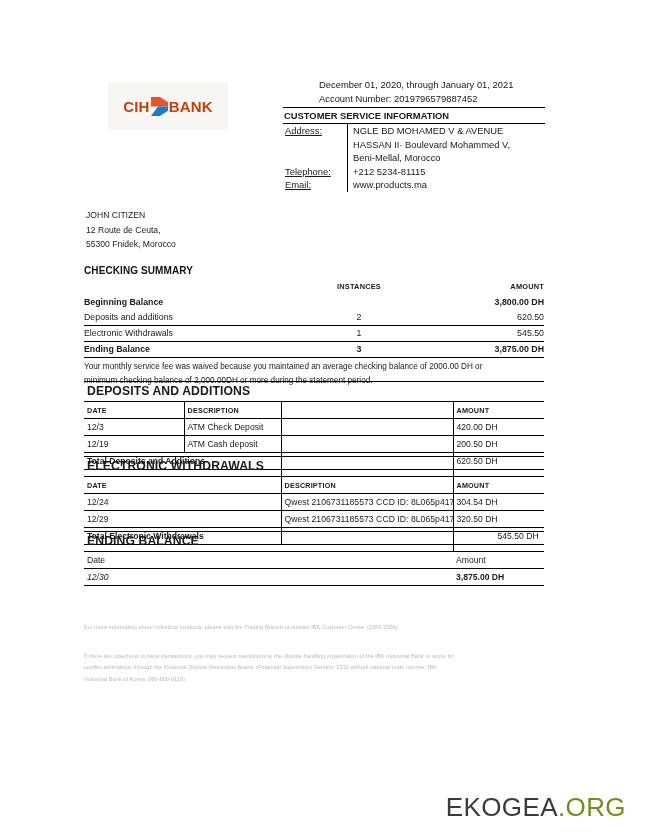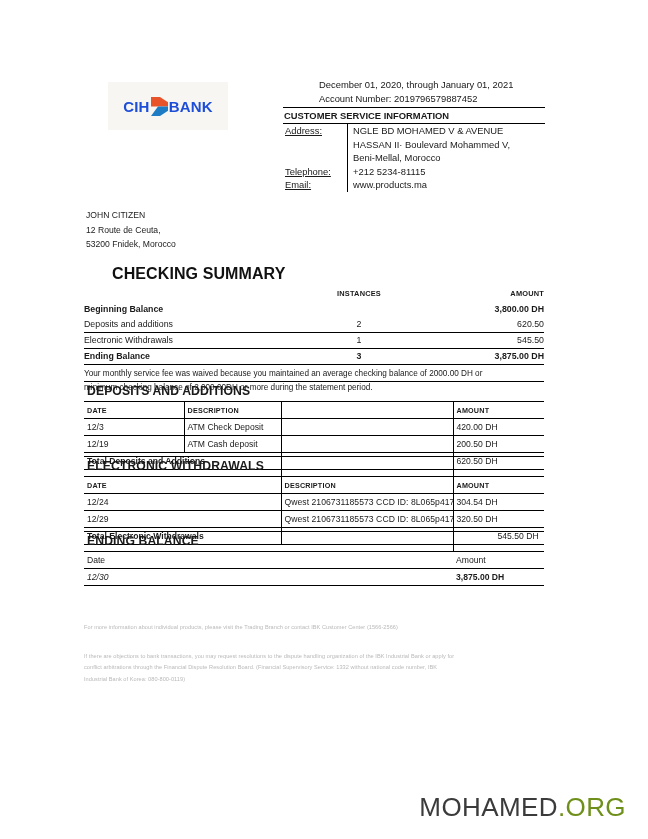--- a/index.html
+++ b/index.html
@@ -43,21 +43,21 @@
   .logo-inner {
     display: flex;
     align-items: center;
     line-height: 1;
   }
   .logo-text {
     font-family: "Liberation Sans", sans-serif;
     font-weight: bold;
     font-size: 15px;
     letter-spacing: 0.2px;
-    color: #1d4ed8;
+    color: #c2410c;
   }
   .logo-mark {
     display: inline-block;
     width: 17px;
     height: 19px;
     margin: 0 1px;
     position: relative;
   }
   .logo-mark svg { display: block; }
 
@@ -110,25 +110,24 @@
     color: #222;
   }
 
   
   .section {
     position: absolute;
     left: 84px;
     width: 460px;
   }
   .sec-title {
-    font-size: 16px;
+    font-size: 10px;
     font-weight: bold;
     letter-spacing: 0.1px;
     color: #111;
-    margin-left: 28px;
   }
   .sum-table {
     width: 100%;
     border-collapse: collapse;
     font-size: 8.8px;
     margin-top: 3px;
   }
   .sum-table td { padding: 1px 0; line-height: 13px; }
   .sum-head td {
     font-size: 7.4px;
@@ -261,21 +260,21 @@
           <td class="csi-value">www.products.ma</td>
         </tr>
       </tbody>
         </table>
     </div>
   </div>
 
   <div class="recipient">
     <div>JOHN CITIZEN</div>
     <div>12 Route de Ceuta,</div>
-    <div>53200 Fnidek, Morocco</div>
+    <div>55300 Fnidek, Morocco</div>
   </div>
 
   <div class="section" style="top:265px;">
     <div class="sec-title">CHECKING SUMMARY</div>
     <table class="sum-table">
       <tbody>
           <tr class="sum-head">
         <td class="c-label"></td>
         <td class="c-inst">INSTANCES</td>
         <td class="c-amt">AMOUNT</td>
@@ -409,16 +408,16 @@
 
   <div class="fine" style="top:622px;">
     <p>For more information about individual products, please visit the Trading Branch or contact IBK Customer Center (1566-2566)</p>
     <div class="gap"></div>
     <p>If there are objections to bank transactions, you may request resolutions to the dispute handling organization of the IBK Industrial Bank or apply for</p>
     <p>conflict arbitrations through the Financial Dispute Resolution Board. (Financial Supervisory Service: 1332 without national code number, IBK</p>
     <p>Industrial Bank of Korea: 080-800-0119)</p>
   </div>
 
   <div class="watermark">
-    <span class="wm-dark">MOHAMED</span><span class="wm-green">.ORG</span>
+    <span class="wm-dark">EKOGEA</span><span class="wm-green">.ORG</span>
   </div>
 
 </div>
 
 </body></html>

